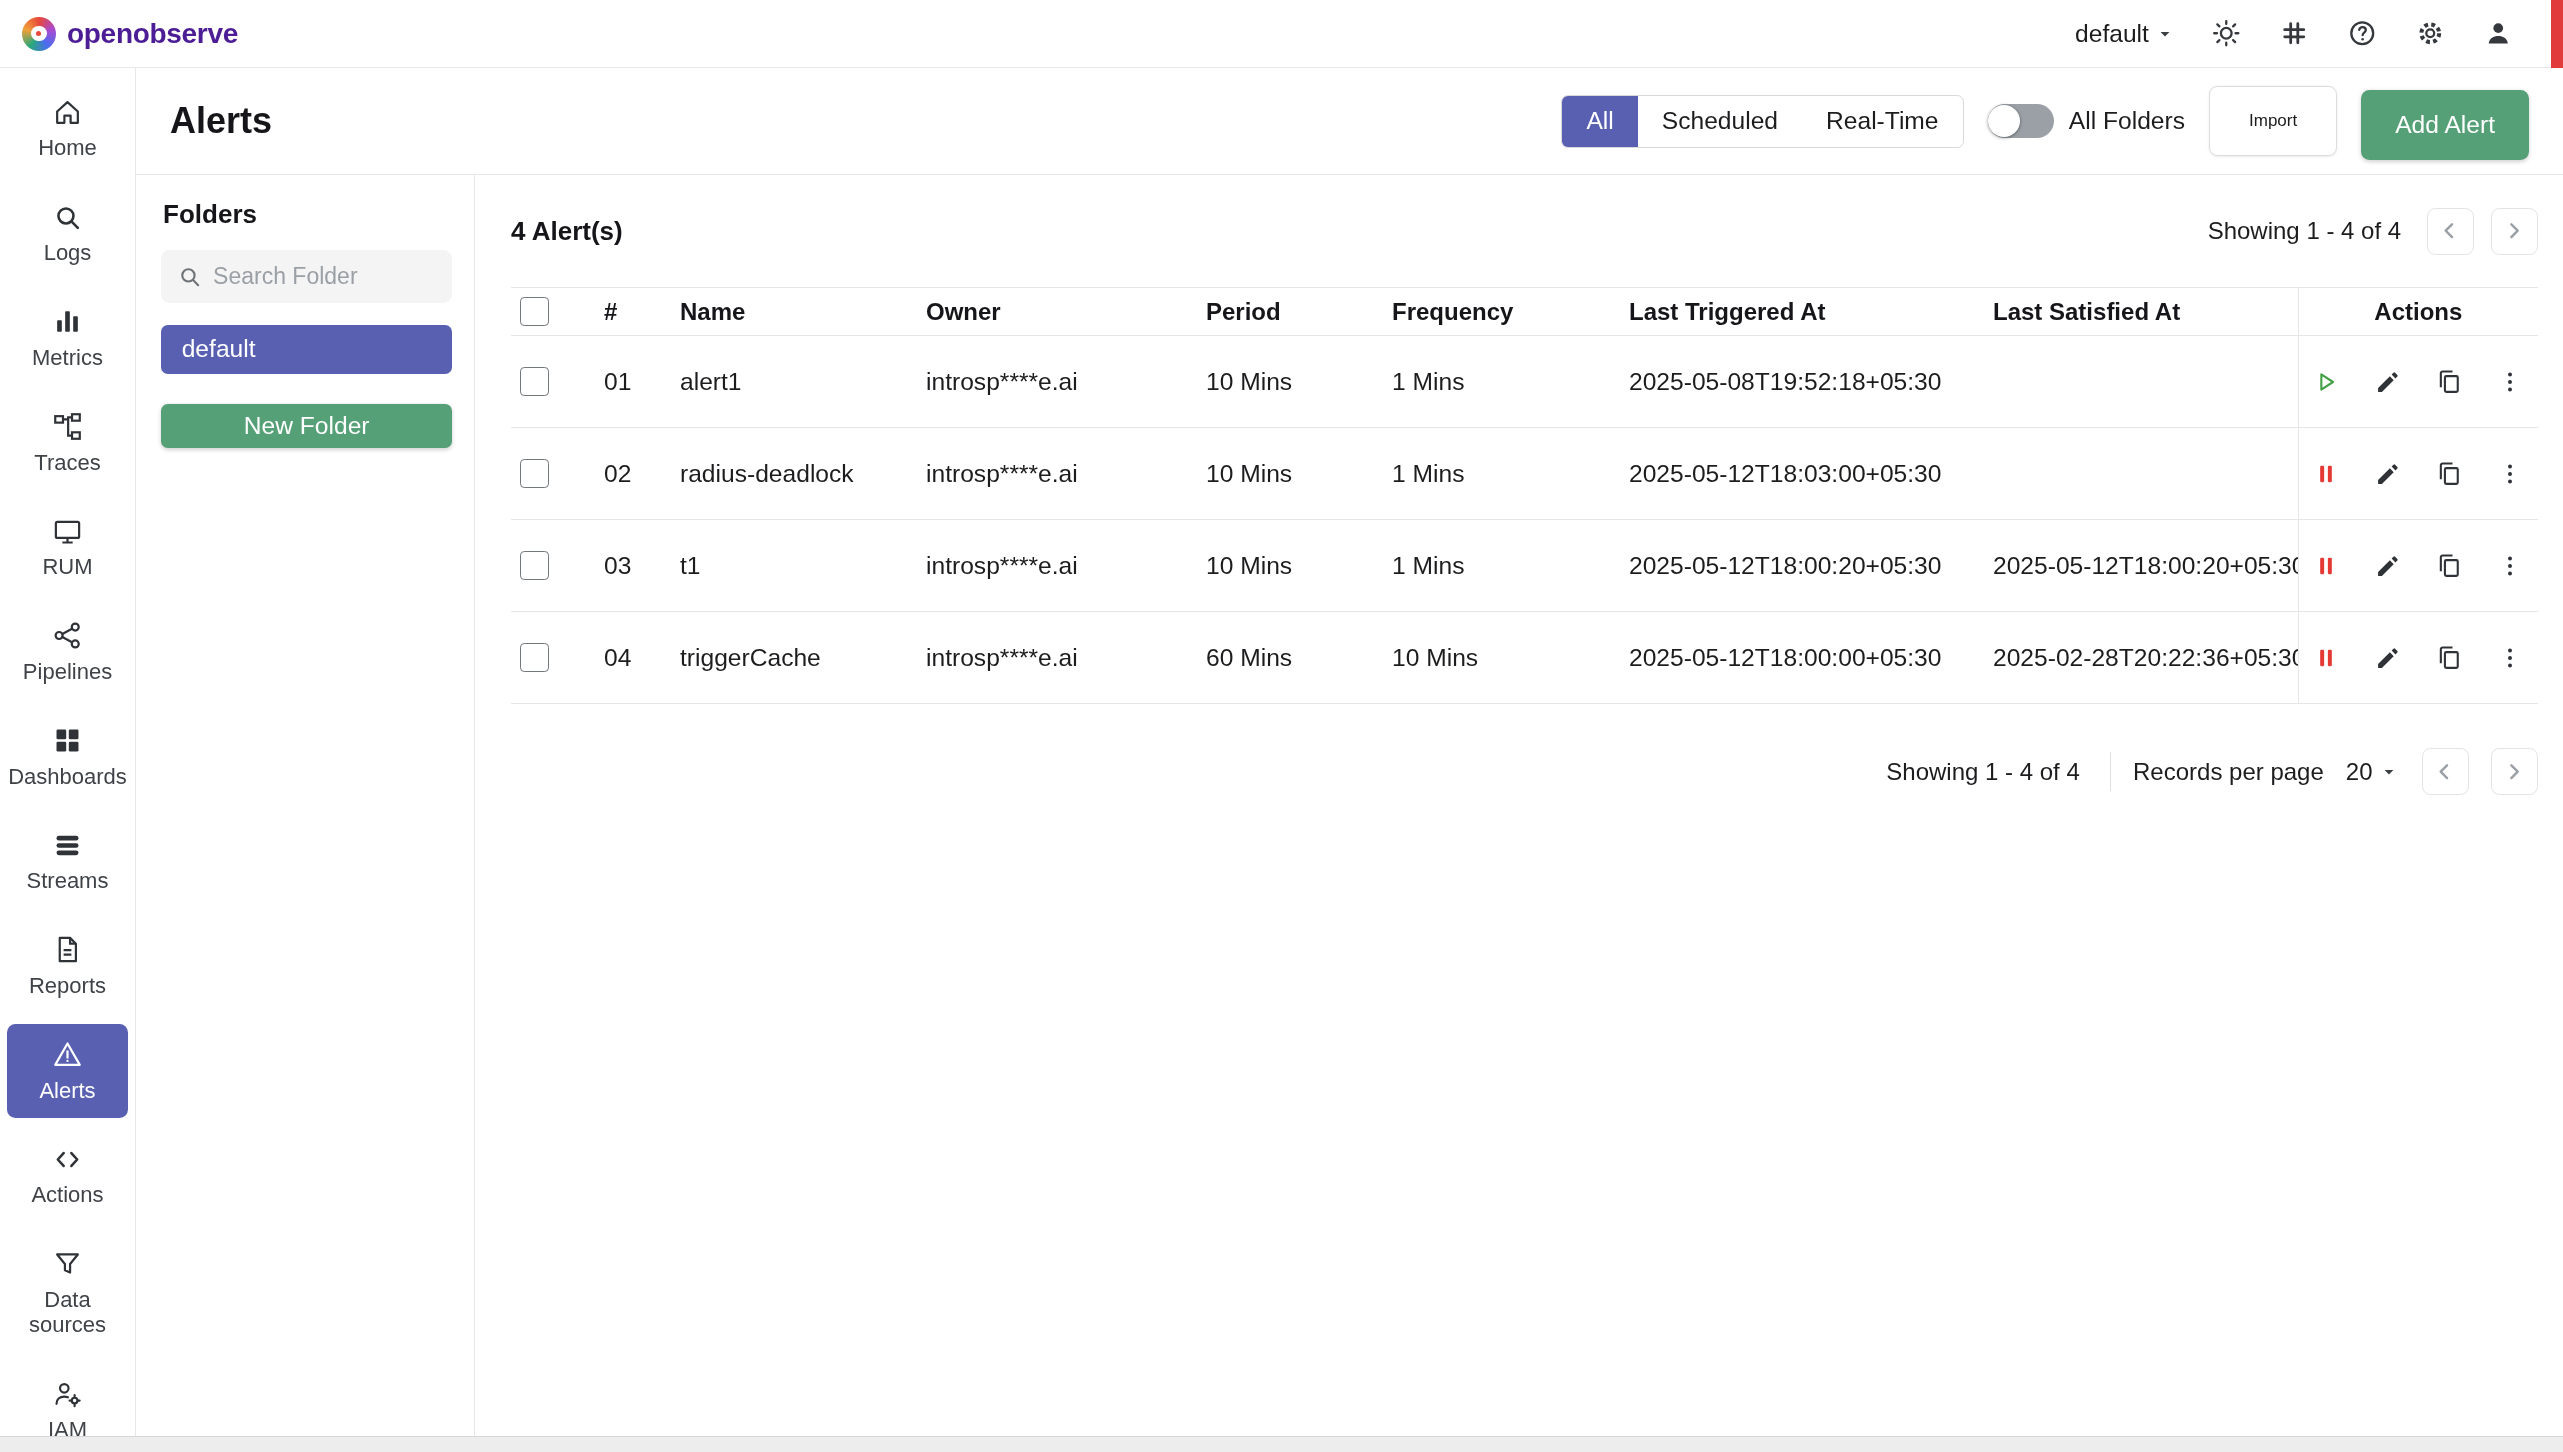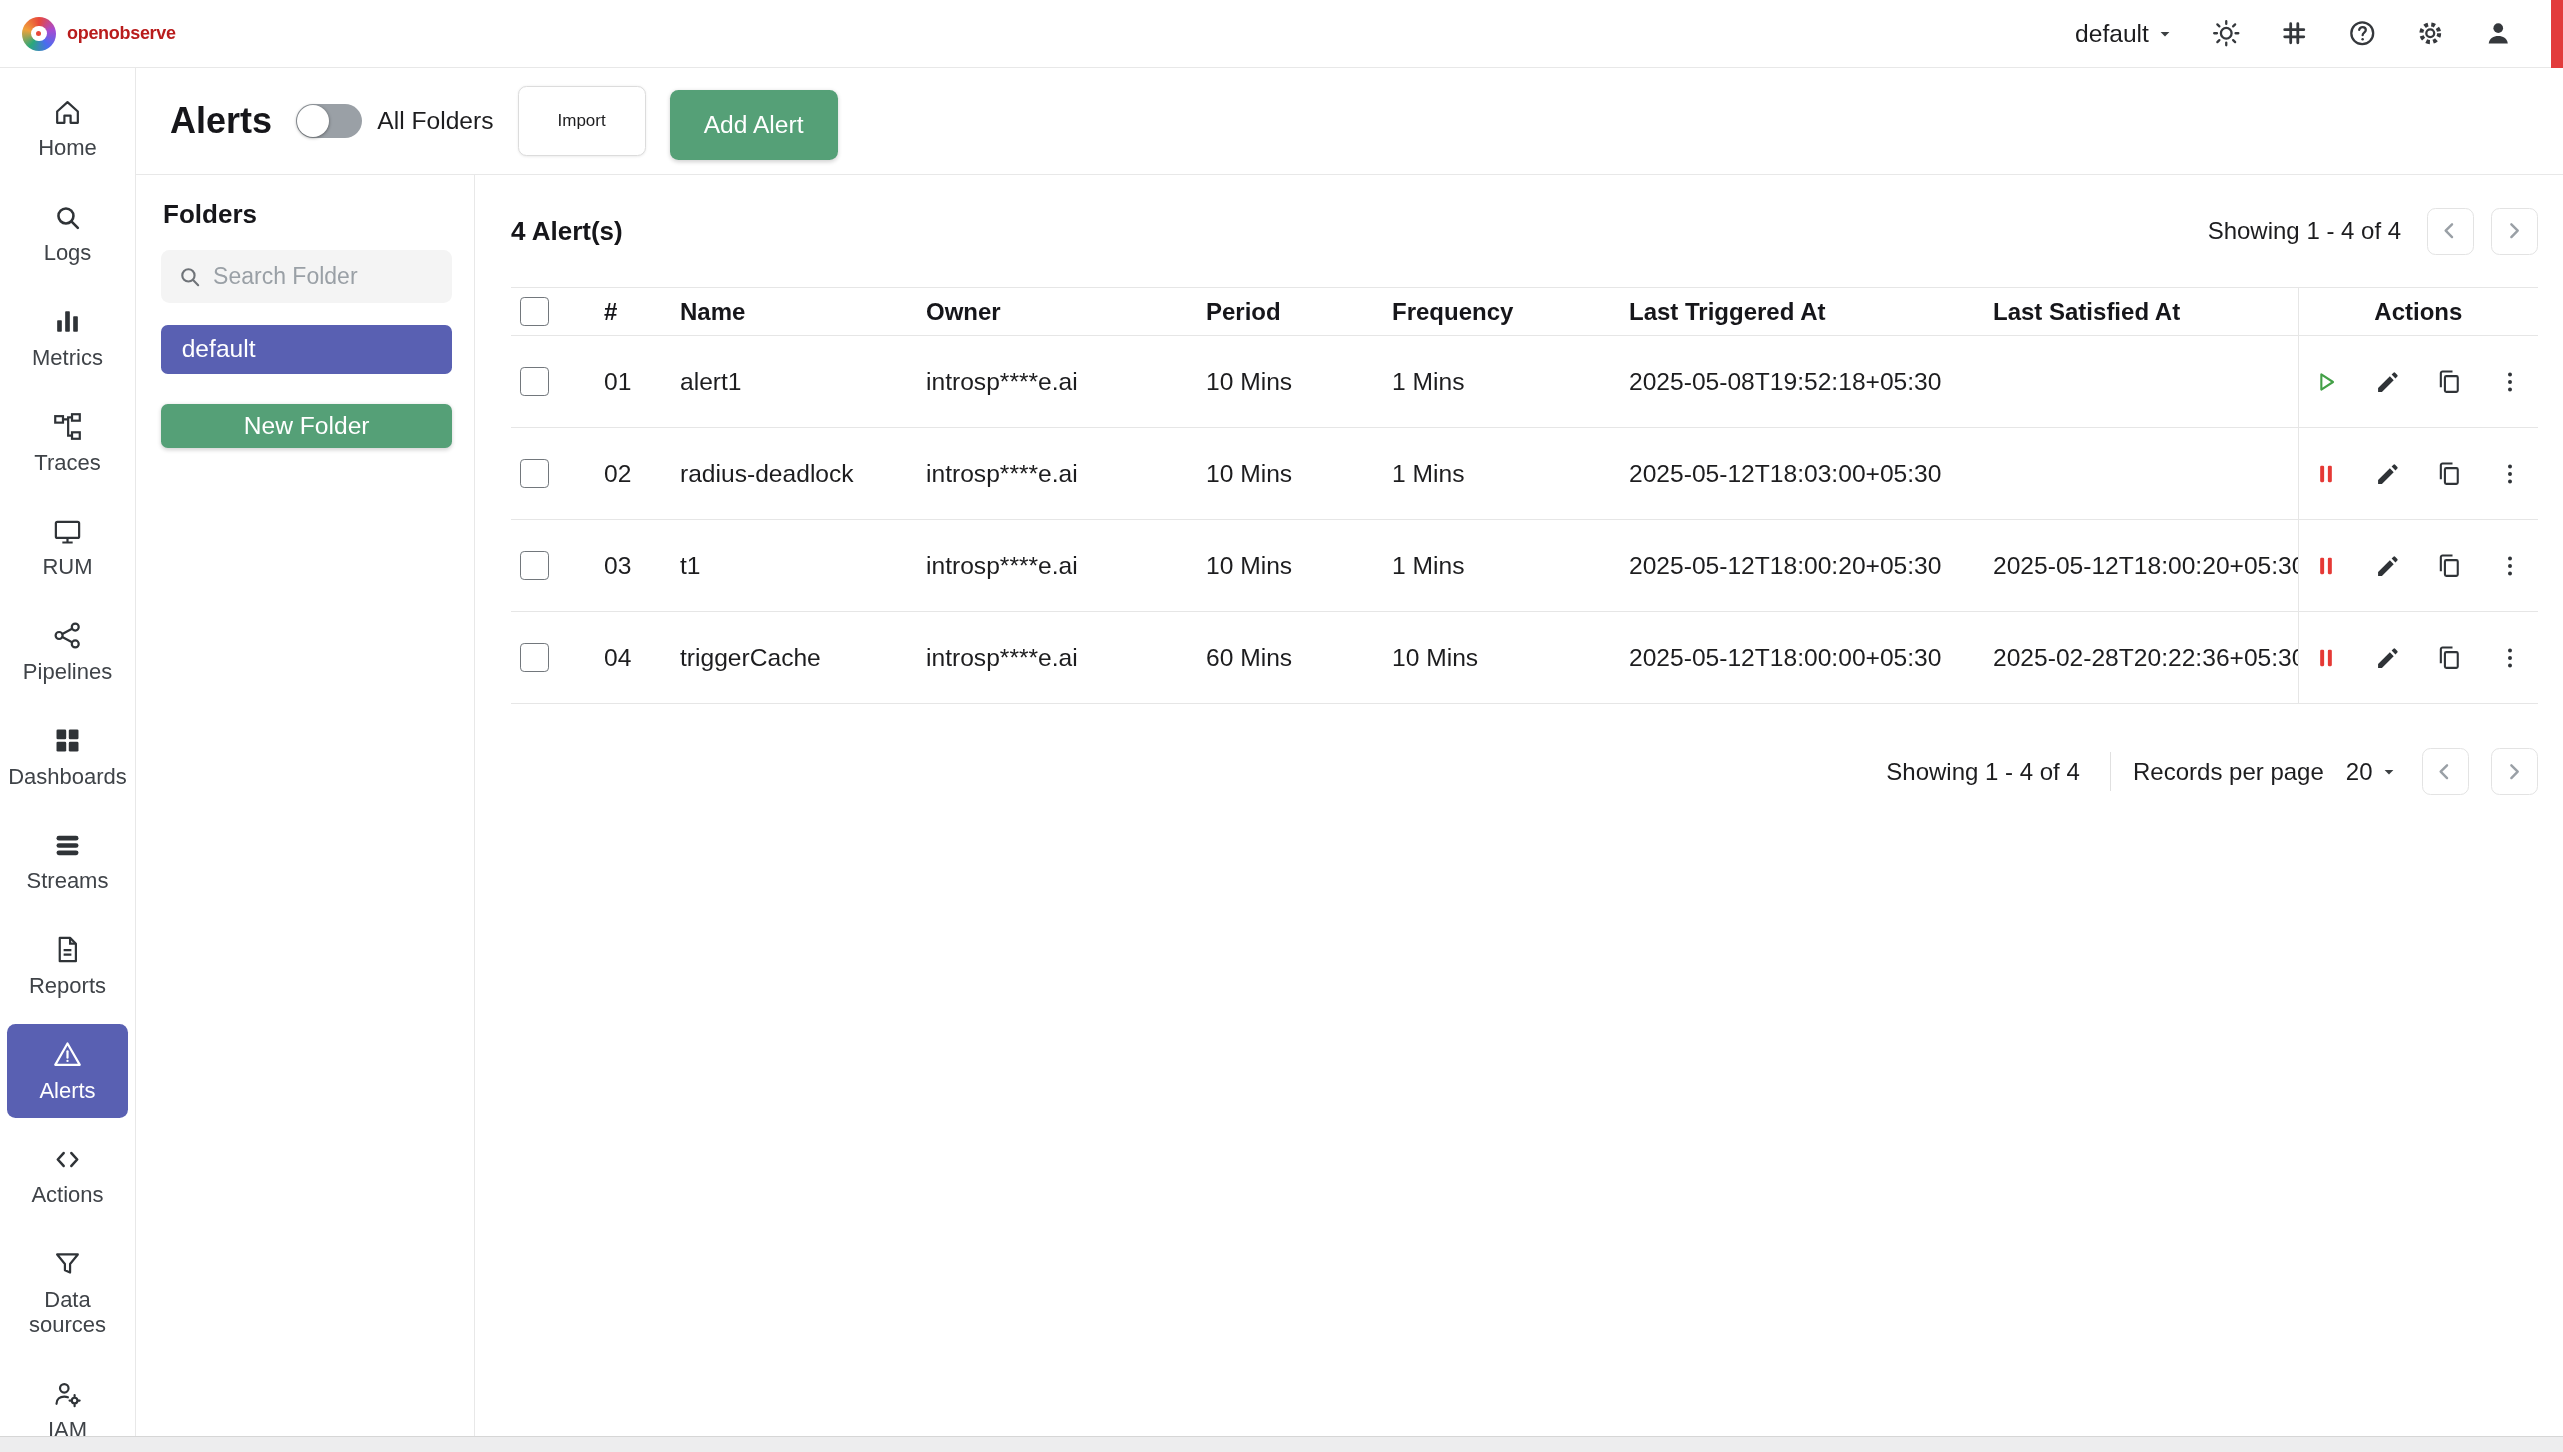--- a/index.html
+++ b/index.html
@@ -18,21 +18,21 @@
     background:#fff;
   }
   .logo { display:flex; align-items:center; gap:11px; }
   .logo-mark {
     width:34px; height:34px; border-radius:50%;
     background:conic-gradient(#e8483a,#a84bd1,#4a6cf0,#29a87b,#f0a13a,#e8483a);
     position:relative;
   }
   .logo-mark::after { content:""; position:absolute; inset:9.3px; border-radius:50%; background:#fff; }
   .logo-mark::before { content:""; position:absolute; left:14.4px; top:14.4px; width:5.1px; height:5.1px; border-radius:50%; background:#e8483a; z-index:1; }
-  .logo-text { font-size:18px; font-weight:700; color:#b91c1c; letter-spacing:-0.3px; }
+  .logo-text { font-size:28px; font-weight:700; color:#4c1d95; letter-spacing:-0.3px; }
   .topbar-right { margin-left:auto; display:flex; align-items:center; gap:32px; padding-right:47px; }
   .org-selector { display:flex; align-items:center; gap:5.1px; font-size:24.6px; color:#1d1d1f; cursor:pointer; }
   .caret-s { width:22px; height:22px; color:#3c4043; }
   .tb-btn { width:36px; height:36px; display:flex; align-items:center; justify-content:center; color:#35383c; cursor:pointer; }
   .tb-btn svg { width:30.5px; height:30.5px; }
   .red-strip { position:absolute; right:0; top:0; width:12px; height:68px; background:#e23b3b; }
 
   
   .shell { flex:1 1 auto; display:flex; min-height:0; }
 
@@ -282,20 +282,25 @@
         </svg>
       <span class="slabel">IAM</span>
     </div>
   </nav>
 
   <main class="main">
 
     <div class="toolbar">
       <h1 class="page-title">Alerts</h1>
 
+      <div class="tab-group">
+        <div class="tab active">All</div>
+        <div class="tab">Scheduled</div>
+        <div class="tab">Real-Time</div>
+      </div>
 
 
       <div class="toggle-wrap">
         <div class="toggle">
             <div class="knob"></div>
           </div>
         <span class="toggle-label">All Folders</span>
       </div>
 
       <button class="btn-import">Import</button>

